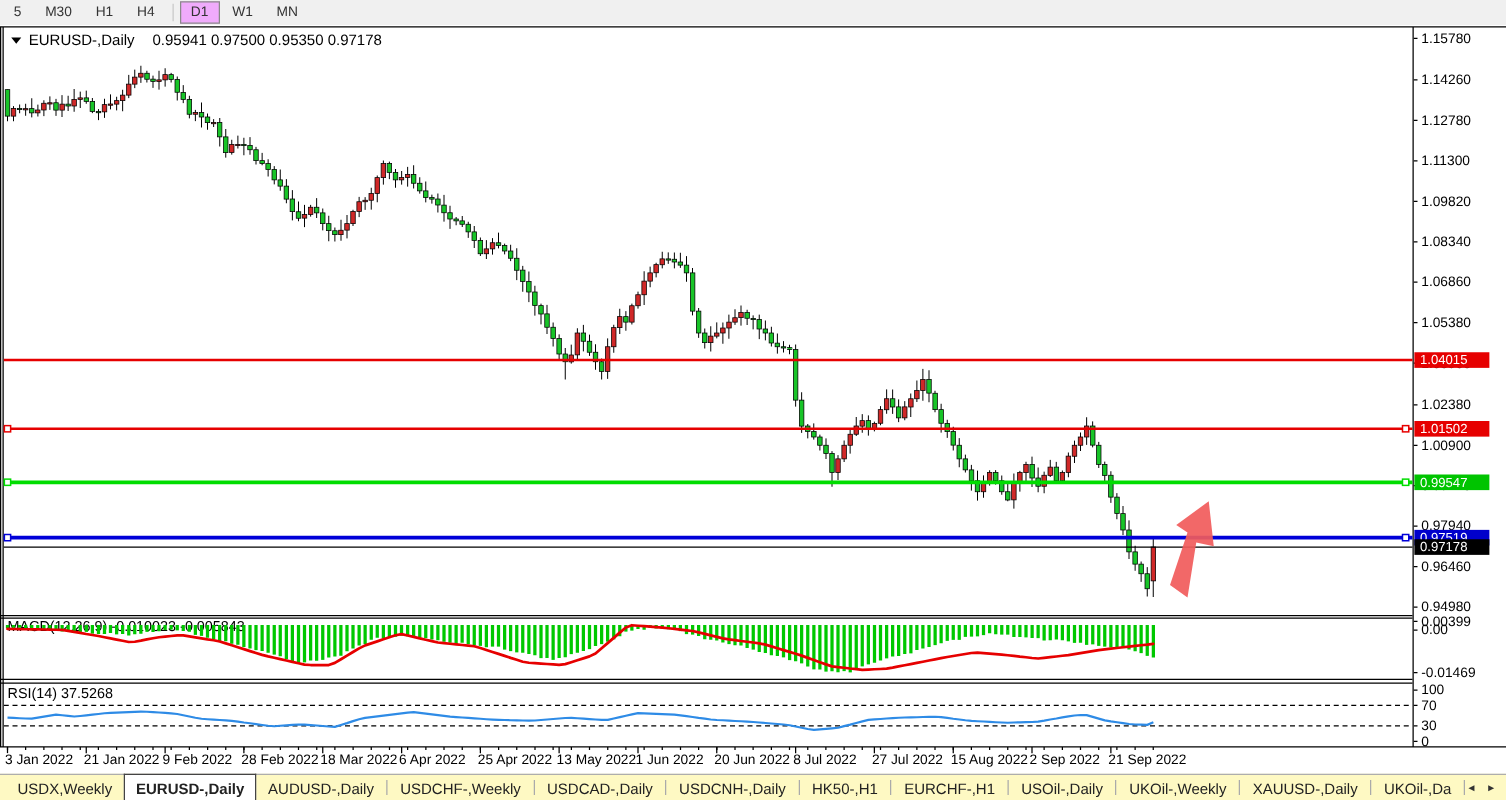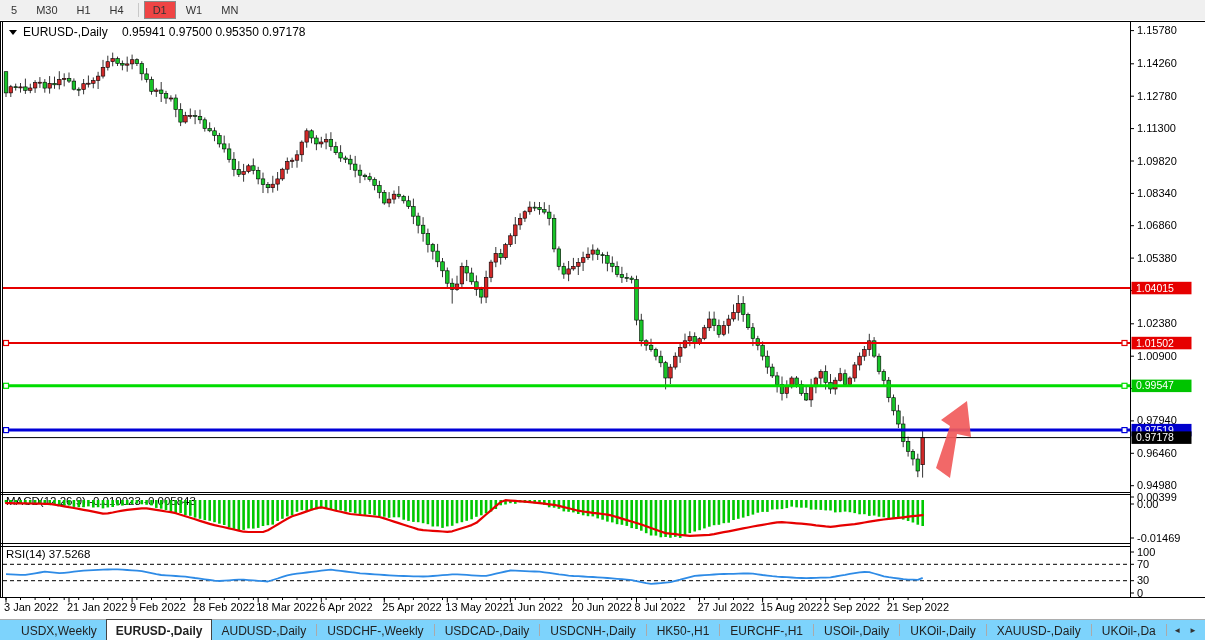--- a/index.html
+++ b/index.html
@@ -3,32 +3,32 @@
 <meta charset="utf-8">
 <style>
   html,body{margin:0;padding:0;background:#e8e8e8;}
   .root{position:relative;width:1205px;height:640px;background:#fff;overflow:hidden;
         font-family:"Liberation Sans",sans-serif;}
   
   .toolbar{position:absolute;top:0;left:0;width:1205px;height:20px;background:#f0f0f0;
            display:flex;align-items:center;gap:1px;padding-left:2px;box-sizing:border-box;z-index:5;}
   .tf-btn{font-size:11px;color:#333;padding:2px 8px;border:1px solid transparent;background:transparent;
           font-family:"Liberation Sans",sans-serif;cursor:default;line-height:12px;}
-  .tf-btn.active{background:#ef4444;border:1px solid #8a8a8a;}
+  .tf-btn.active{background:#f0abfc;border:1px solid #8a8a8a;}
   .tb-sep{width:1px;height:14px;background:#c8c8c8;margin:0 4px;}
   
   svg{position:absolute;top:0;left:0;}
   svg text{font-family:"Liberation Sans",sans-serif;fill:#000;}
   .axis-lbl{font-size:11px;}
   .date-lbl{font-size:11px;}
   .title-txt{font-size:12px;}
   .ind-lbl{font-size:11.5px;}
   .tag-txt{font-size:10.5px;fill:#fff;}
   
-  .tabbar{position:absolute;top:619px;left:0;width:1205px;height:21px;background:#7dd3fc;
+  .tabbar{position:absolute;top:619px;left:0;width:1205px;height:21px;background:#fef9c3;
           border-top:1px solid #adadad;display:flex;align-items:center;box-sizing:border-box;z-index:5;
           font-size:12px;color:#222;}
   .tab-spacer{width:12px;}
   .tab{padding:3px 9px 2px 9px;white-space:nowrap;cursor:default;}
   .tab.active{background:#fff;border:1px solid #444;border-bottom:none;font-weight:700;
               margin-top:-2px;padding-top:4px;}
   .tab-sep{width:1px;height:12px;background:#aaa;margin:0 1px;flex:none;}
   .tab-arrows{margin-left:auto;display:flex;align-items:center;gap:8px;padding-right:8px;}
   .tab-arrow{font-size:8px;color:#333;cursor:default;}
 </style>
@@ -845,21 +845,21 @@
       <div class="tab">USDCAD-,Daily</div>
       <div class="tab-sep"></div>
       <div class="tab">USDCNH-,Daily</div>
       <div class="tab-sep"></div>
       <div class="tab">HK50-,H1</div>
       <div class="tab-sep"></div>
       <div class="tab">EURCHF-,H1</div>
       <div class="tab-sep"></div>
       <div class="tab">USOil-,Daily</div>
       <div class="tab-sep"></div>
-      <div class="tab">UKOil-,Daily</div>
+      <div class="tab">UKOil-,Weekly</div>
       <div class="tab-sep"></div>
       <div class="tab">XAUUSD-,Daily</div>
       <div class="tab-sep"></div>
       <div class="tab">UKOil-,Da</div>
       <div class="tab-sep"></div>
       <div class="tab-arrows">
         <span class="tab-arrow">◄</span>
         <span class="tab-arrow">►</span>
       </div>
     </div>

